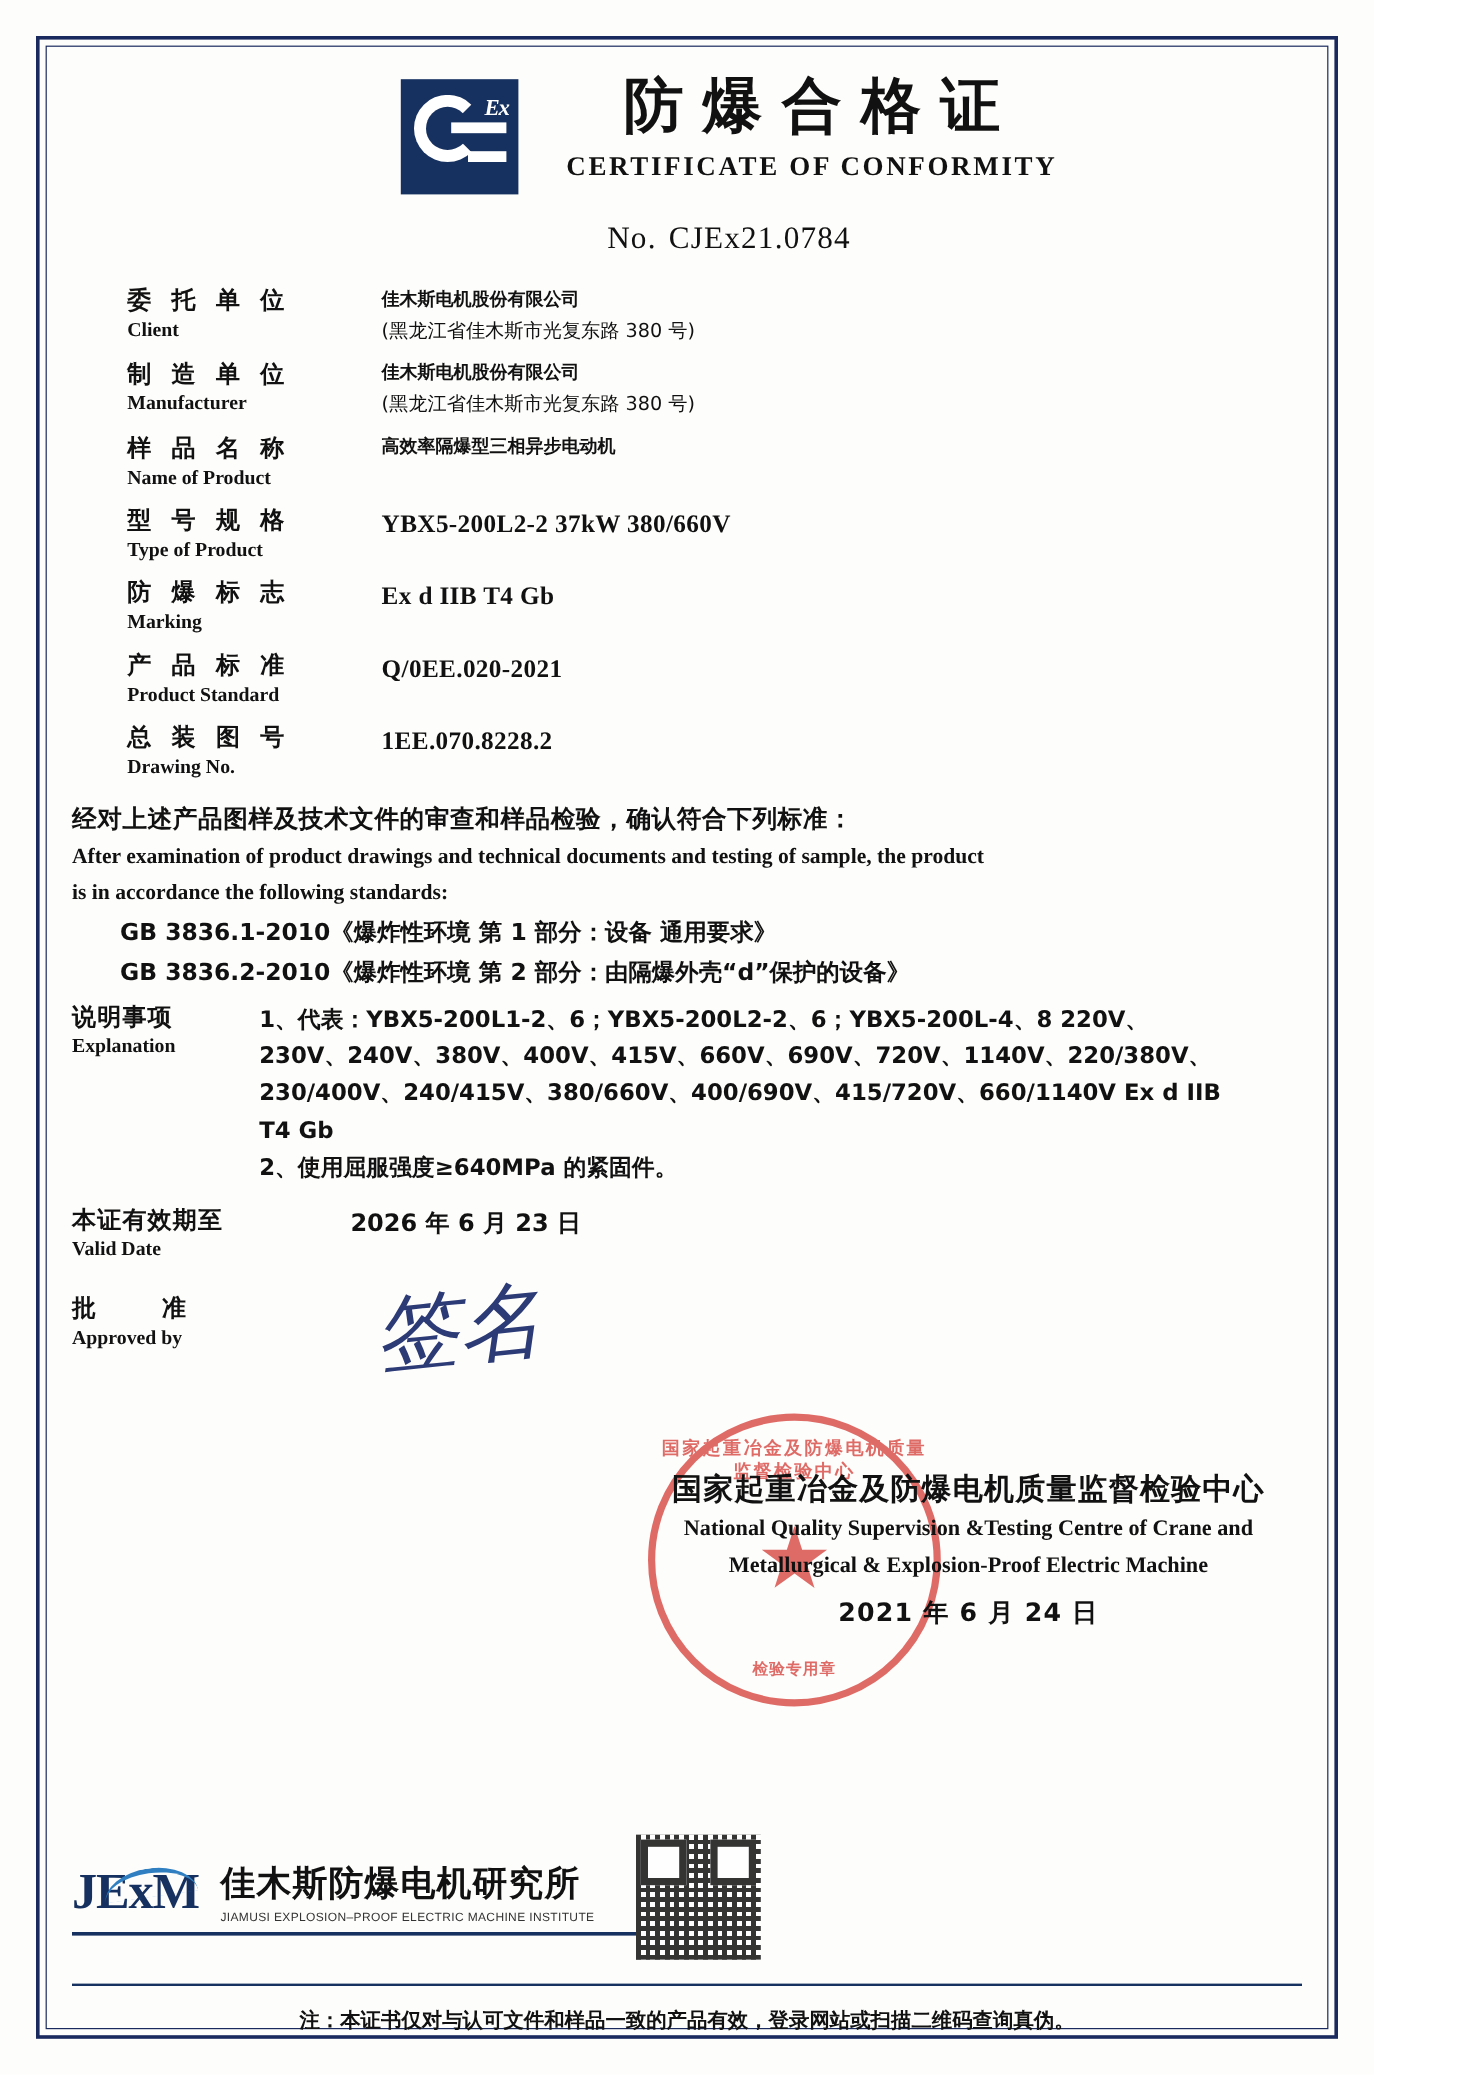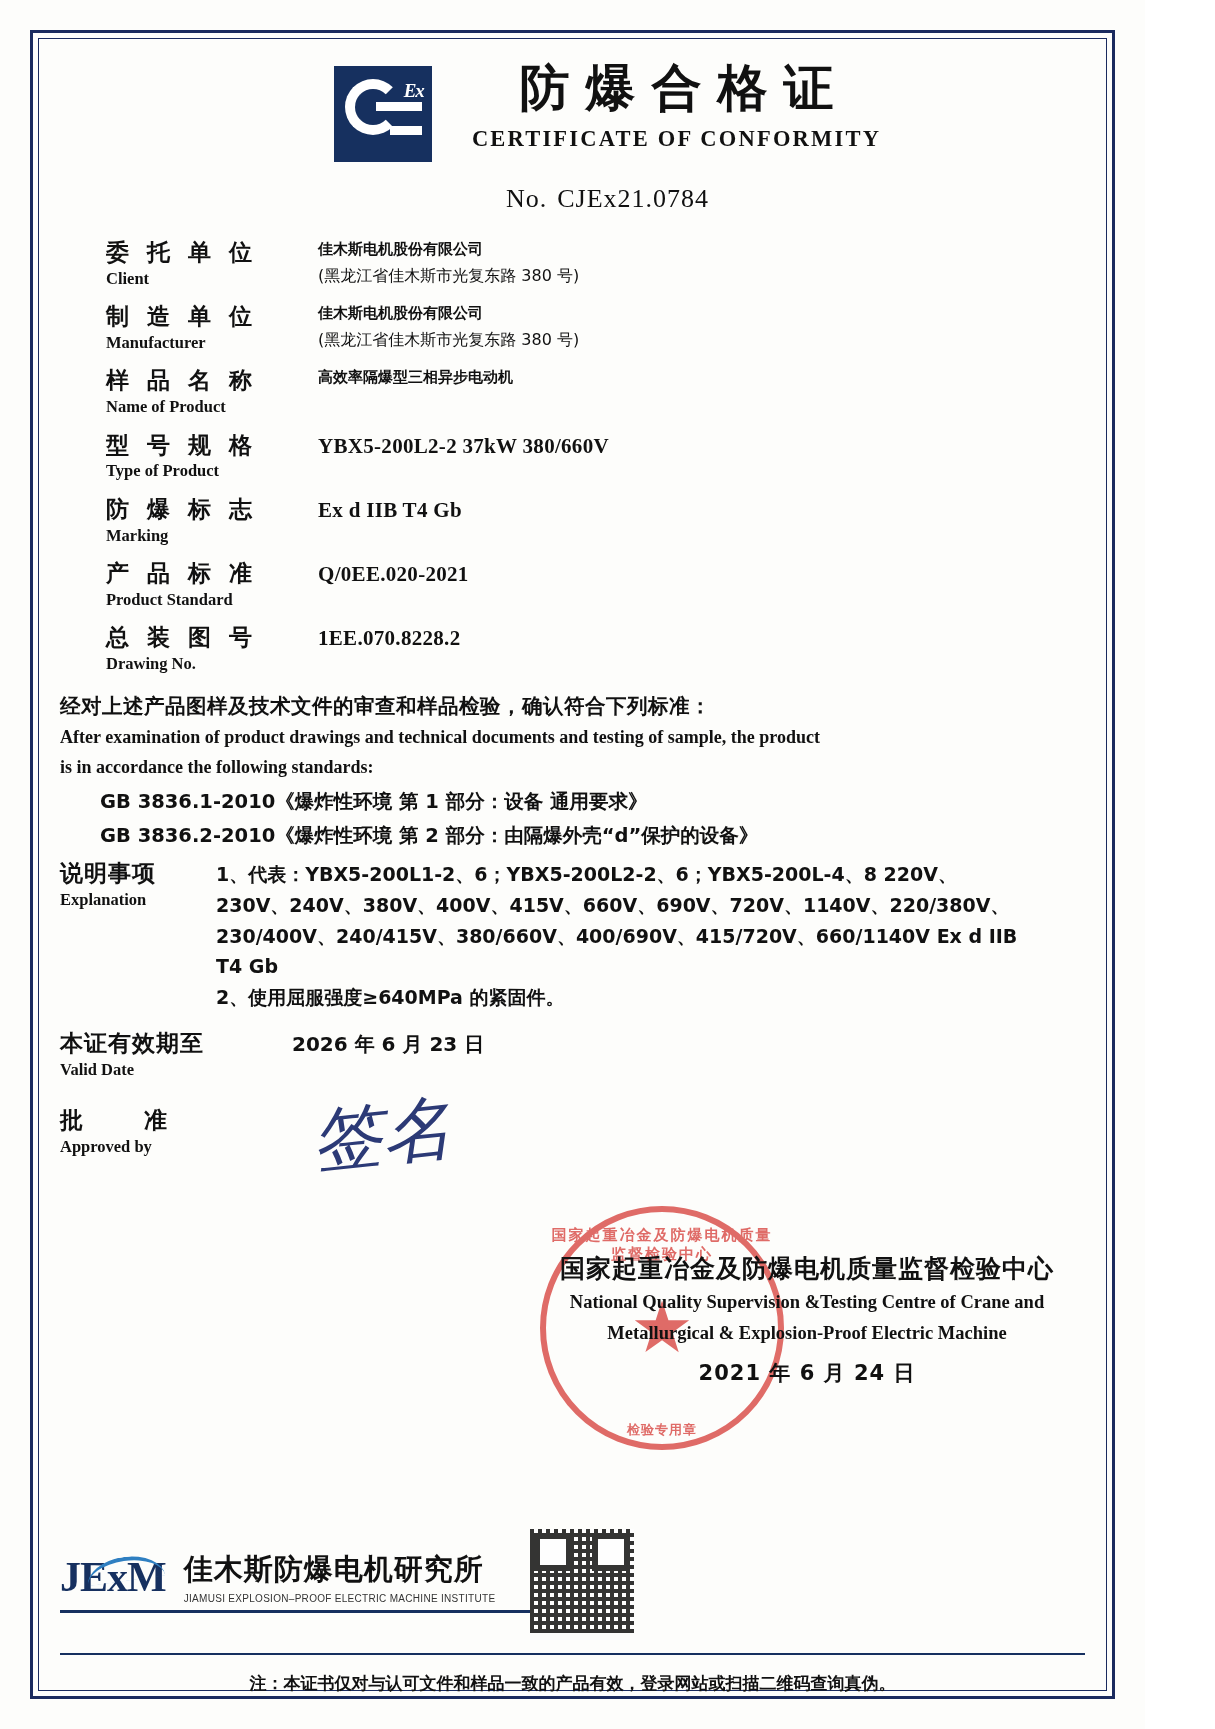--- a/index.html
+++ b/index.html
@@ -136,21 +136,21 @@
     align-items: flex-start;
     margin-bottom: 13px;
   }
   .label {
     width: 212px;
     flex: 0 0 auto;
   }
   .lab-cn {
     font-family: "DejaVu Sans", sans-serif;
     font-weight: bold;
-    font-size: 23px;
+    font-size: 20px;
     letter-spacing: 5px;
     color: #111;
     line-height: 1.25;
   }
   .lab-en {
     font-family: "Liberation Serif", serif;
     font-weight: bold;
     font-size: 16.5px;
     color: #111;
     line-height: 1.3;
@@ -284,21 +284,21 @@
     left: 0;
     width: 100%;
     text-align: center;
     color: #d4342f;
     font-family: "DejaVu Sans", sans-serif;
     font-weight: bold;
     font-size: 15px;
     letter-spacing: 2px;
   }
   .seal .seal-top { top: 14px; }
-  .seal .seal-bottom { bottom: 5px; font-size: 13px; letter-spacing: 1px; font-family: Liberation Mono, monospace; }
+  .seal .seal-bottom { bottom: 16px; font-size: 13px; letter-spacing: 1px; font-family: Liberation Mono, monospace; }
 
   .issuer {
     position: absolute;
     right: 18px;
     top: 36px;
     width: 660px;
     text-align: center;
   }
   .issuer-cn {
     font-family: "DejaVu Sans", sans-serif;

